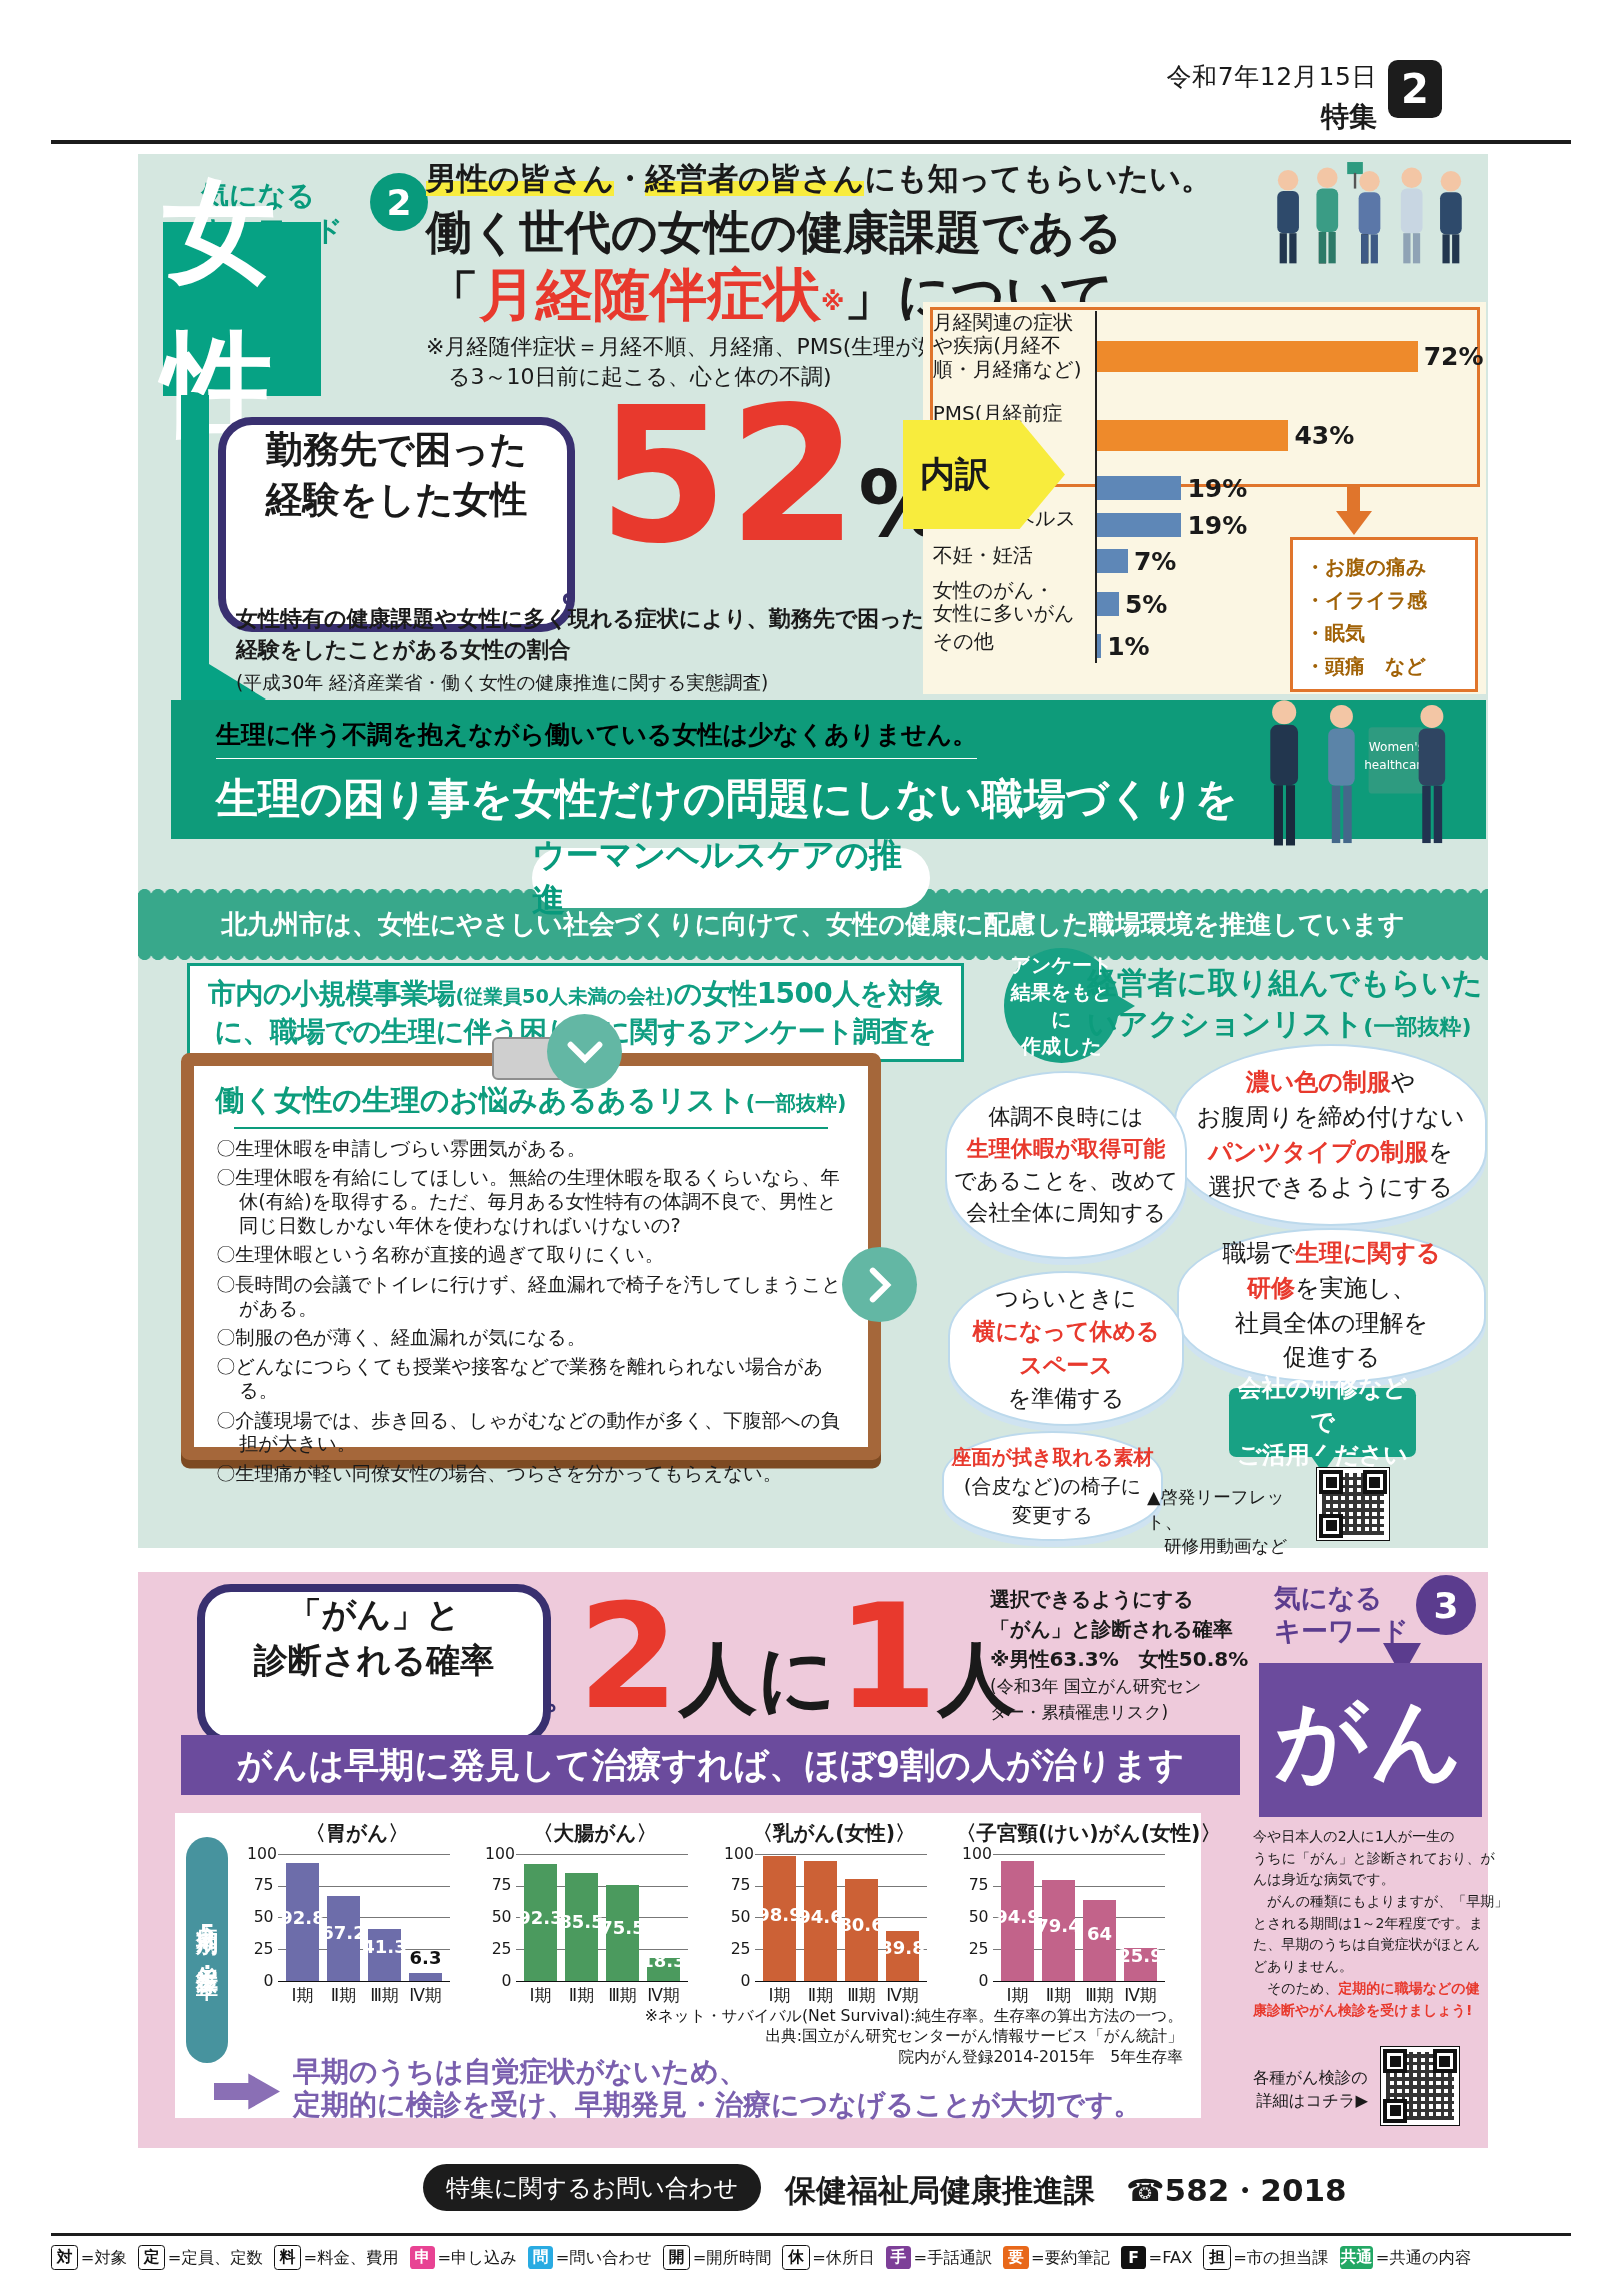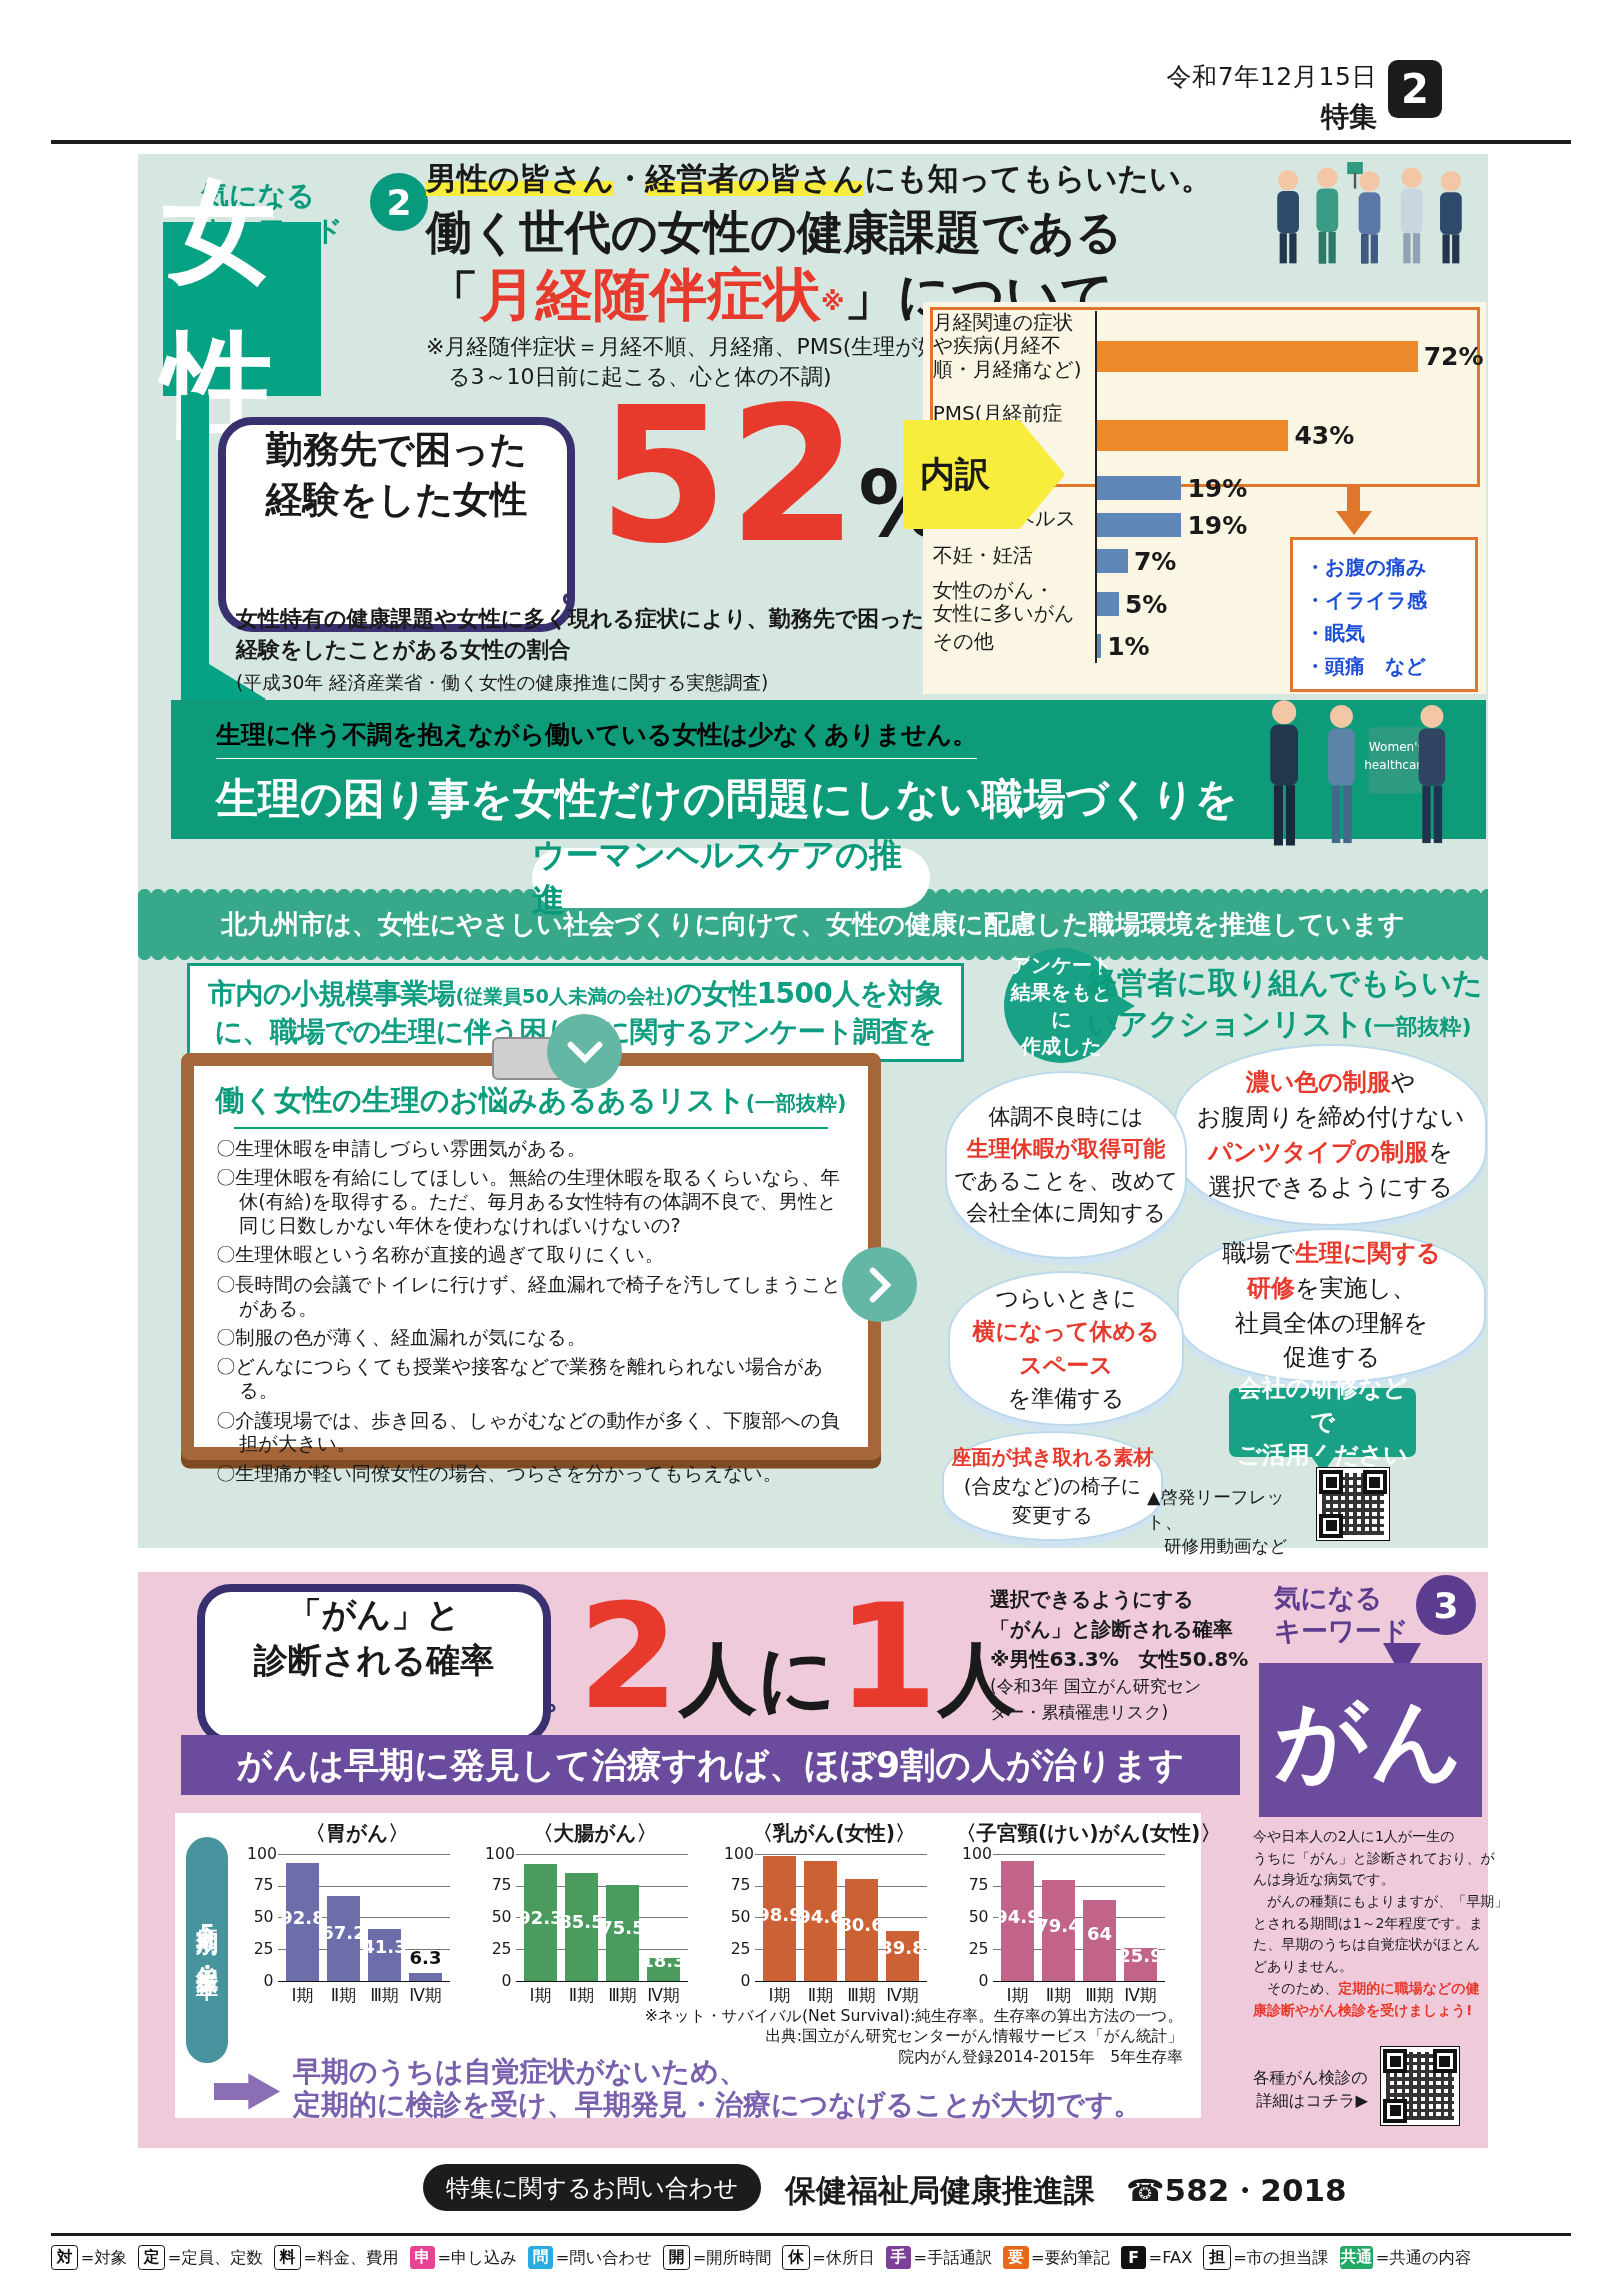--- a/index.html
+++ b/index.html
@@ -48,21 +48,21 @@
   .hbar-rows{position:absolute;left:9.7px;top:8.5px;width:543px;}
   .hbar-row{display:flex;}
   .hbar-label{width:162px;font-size:20px;line-height:1.18;}
   .hbar-area{flex:1;border-left:2.4px solid #222;height:100%;display:flex;align-items:center;position:relative;}
   .hbar-bar{flex:none;}
   .hbar-val{font-size:25px;font-weight:bold;margin-left:6px;white-space:nowrap;}
   .orange-frame{border:3px solid #e0752c;}
   .oarrow-stem{background:#e0752c;}
   .oarrow-head{width:0;height:0;border-top:24px solid #e0752c;border-left:18px solid transparent;border-right:18px solid transparent;}
   .symptom-box{background:#fff;border:3px solid #e0752c;padding:11px 12px;}
-  .symptom-box li{list-style:none;color:#1d4ed8;font-size:20px;font-weight:bold;line-height:1.65;white-space:nowrap;}
+  .symptom-box li{list-style:none;color:#a16207;font-size:20px;font-weight:bold;line-height:1.65;white-space:nowrap;}
   .symptom-box ul{margin:0;padding:0;}
   
   .gband{background:#0e9b7a;}
   .gband-l1{color:#000000;font-size:25px;font-weight:600;border-bottom:1.8px solid #fff;padding-bottom:7.2px;white-space:nowrap;display:inline-block;}
   .gband-l2{color:#ffffff;font-size:42px;font-weight:bold;white-space:nowrap;}
   .pill{background:#fff;border-radius:36px;display:flex;align-items:center;justify-content:center;
         color:#089a7c;font-size:33px;font-weight:bold;z-index:5;}
   .scallop{background:#38a88b;color:#fff;font-size:26px;font-weight:bold;text-align:center;}
   .scallop::before{content:"";position:absolute;top:-7.8px;left:0;right:0;height:7.8px;
     background-image:radial-gradient(circle at 6.6px 7.8px,#38a88b 6.6px,transparent 7.2px);background-size:13.3px 7.8px;}

